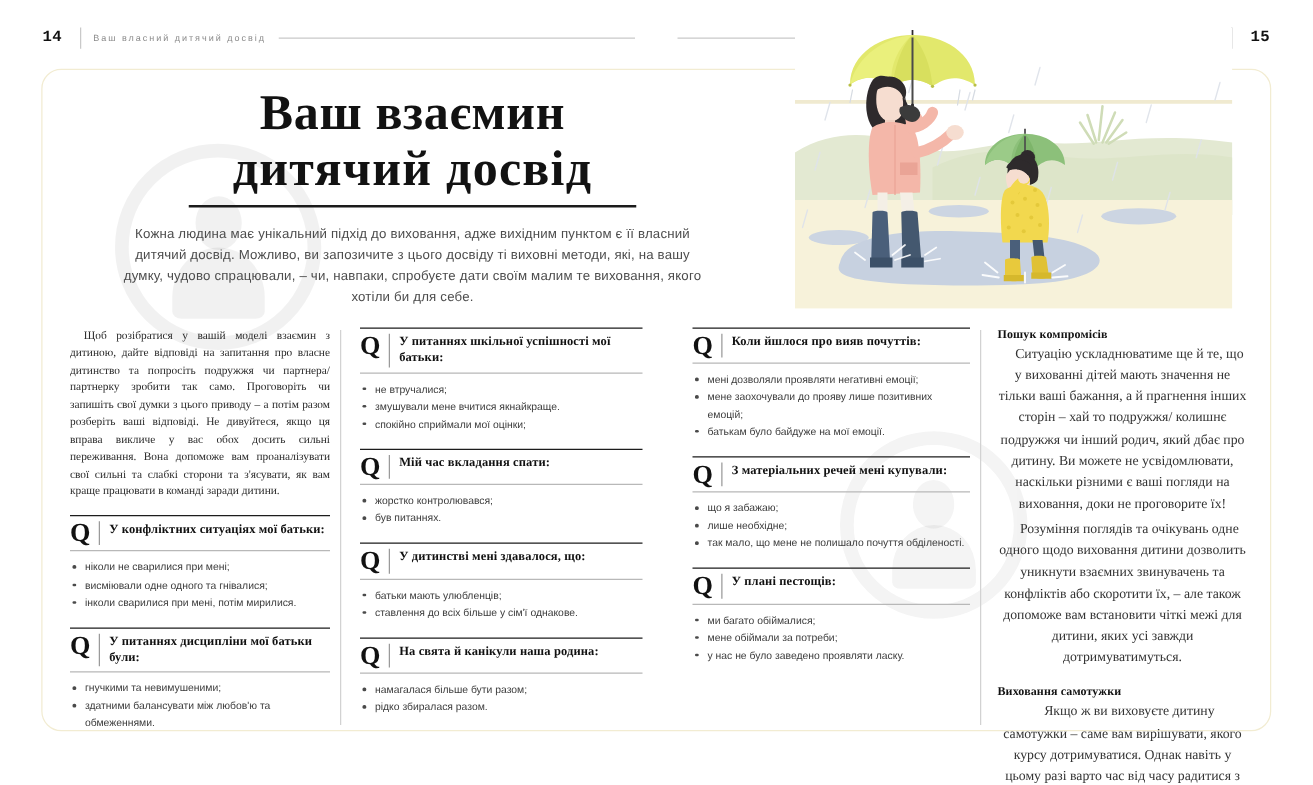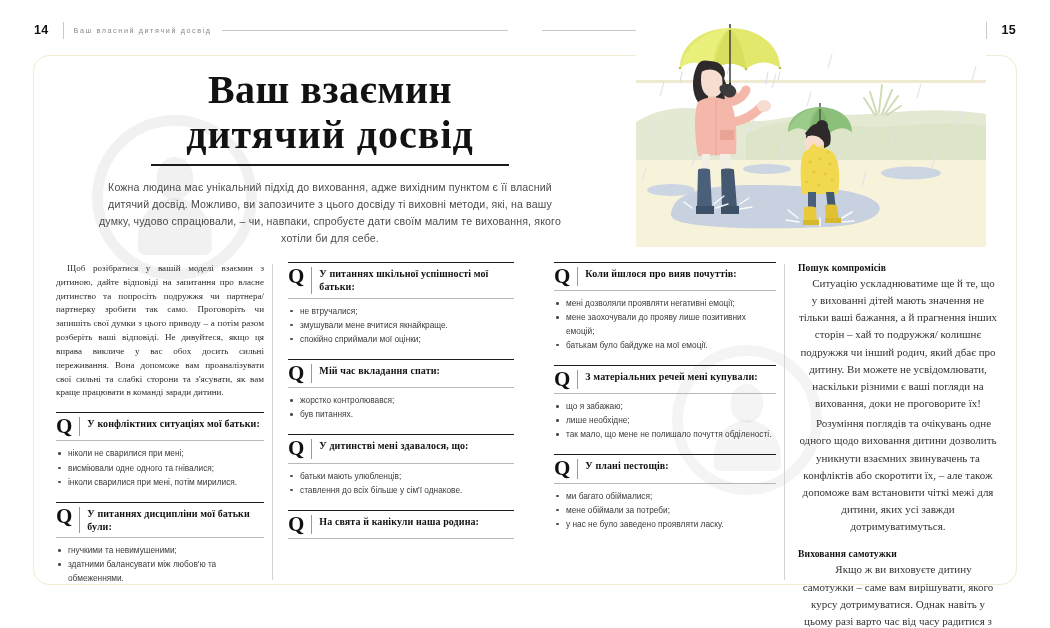--- a/index.html
+++ b/index.html
@@ -16,21 +16,21 @@
   }
 
   
   .runhead{
     position:absolute;top:20px;height:20px;
     display:flex;align-items:center;
   }
   .runhead.left{left:28px;width:480px;}
   .runhead.right{right:28px;width:480px;justify-content:flex-end;}
   .folio{
-    font-family:Liberation Sans, sans-serif;
+    font-family:Liberation Mono, monospace;
     font-size:12.5px;font-weight:bold;color:#111;
     letter-spacing:.3px;
     padding:0 14px 0 6px;
   }
   .folio.r{padding:0 6px 0 14px;}
   .runhead-rule{
     flex:1 1 auto;height:1px;background:#c9c9c9;
   }
   .runhead-title{
     font-family:"Liberation Sans",sans-serif;
@@ -477,20 +477,24 @@
           <li>батьки мають улюбленців;</li>
           <li>ставлення до всіх більше у сім'ї однакове.</li>
         </ul>
       </div>
 
       <div class="qblock">
         <div class="qhead">
           <span class="qmark">Q</span>
           <span class="qtext">На свята й канікули наша родина:</span>
         </div>
+        <ul class="qlist">
+          <li>намагалася більше бути разом;</li>
+          <li>рідко збиралася разом.</li>
+        </ul>
       </div>
     </div>
 
     <div class="col" id="col3">
       <div class="qblock">
         <div class="qhead">
           <span class="qmark">Q</span>
           <span class="qtext">Коли йшлося про вияв почуттів:</span>
         </div>
         <ul class="qlist">

